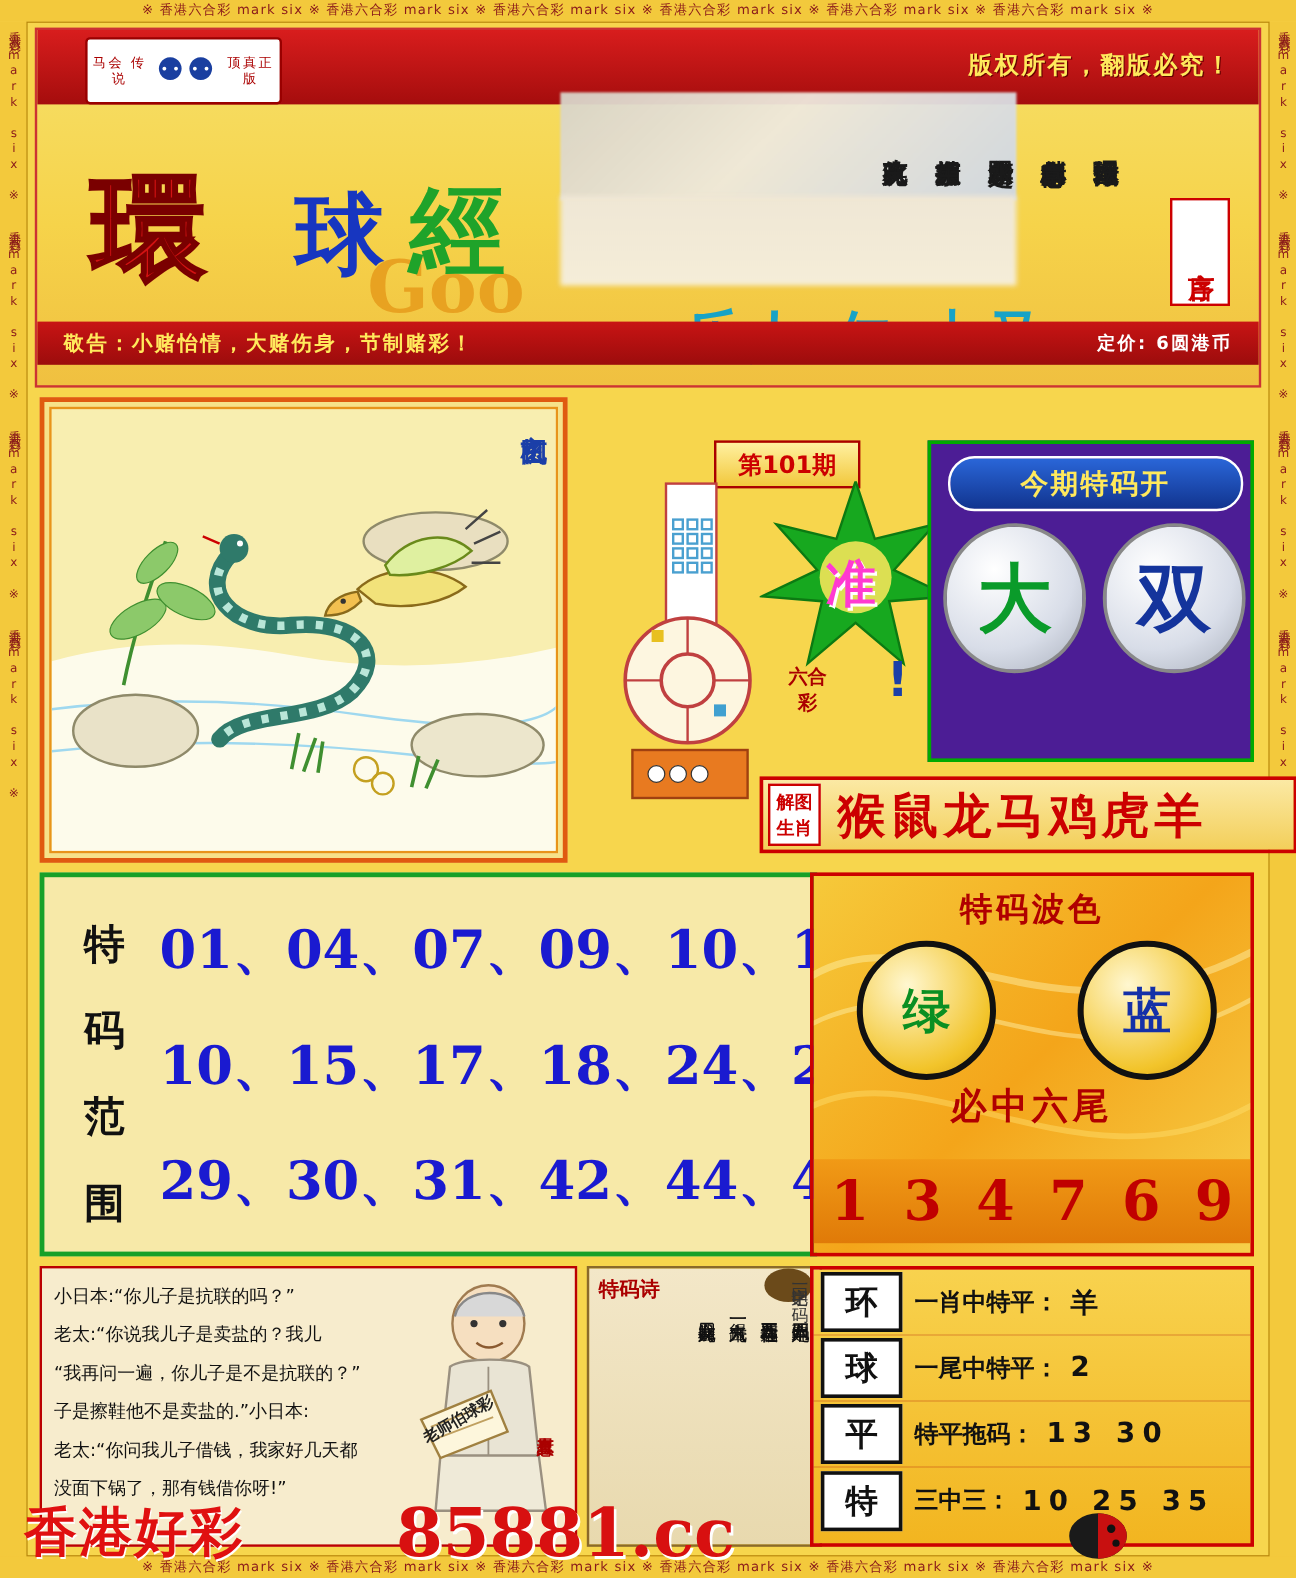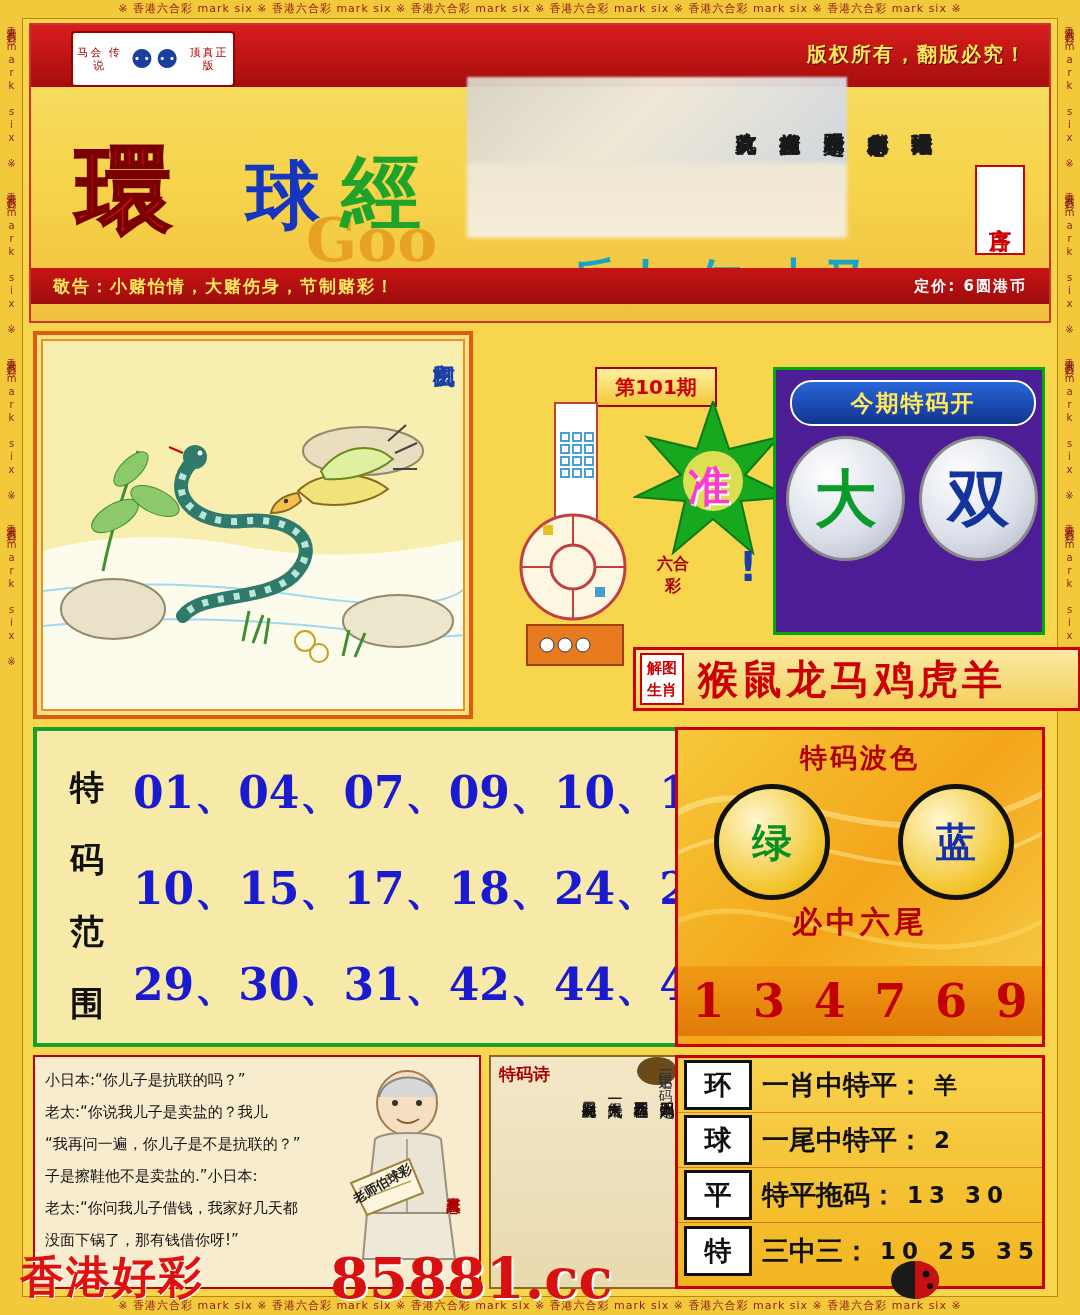--- a/index.html
+++ b/index.html
@@ -329,21 +329,21 @@
   }
   .tip-row:last-child{border-bottom:none;}
   .tip-key{
     width:62px;height:44px;flex:none;
     background:#fff;border:3px solid #111;
     color:#111;font-size:27px;font-weight:bold;
     display:flex;align-items:center;justify-content:center;
     font-family:"DejaVu Serif","Liberation Serif",serif;
   }
   .tip-text{
-    margin-left:10px;font-size:27px;color:#111;font-weight:bold;
+    margin-left:10px;font-size:20px;color:#111;font-weight:bold;
     font-family:"DejaVu Serif","Liberation Serif",serif;
   }
   .tip-val{margin-left:10px;font-size:23px;color:#111;font-weight:bold;letter-spacing:6px;}
 
   
   .wm{
     position:absolute;left:20px;bottom:8px;
     font-size:44px;font-weight:bold;color:#e01010;
     text-shadow:1px 1px 0 #fff;
     letter-spacing:2px;

